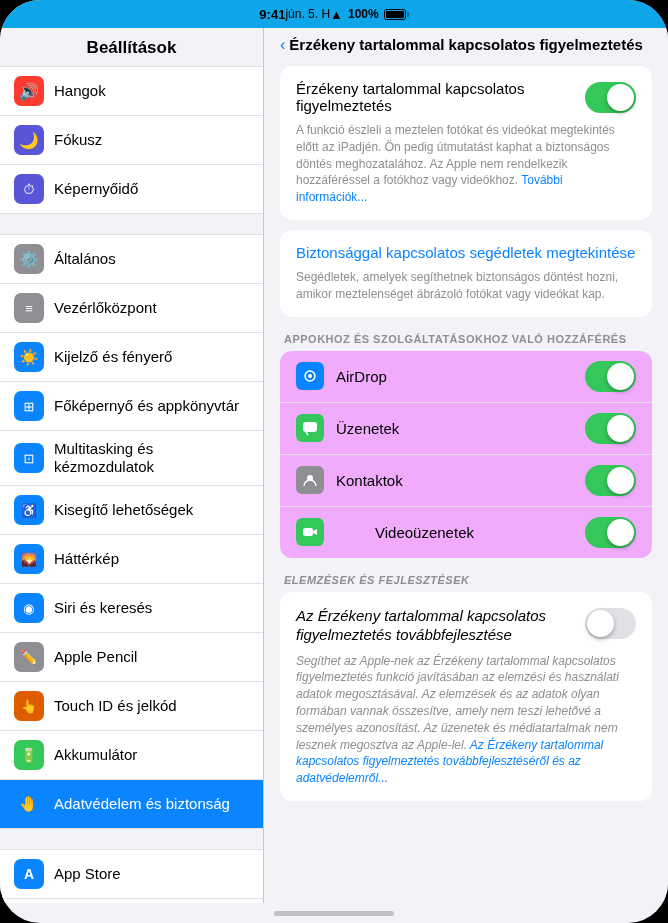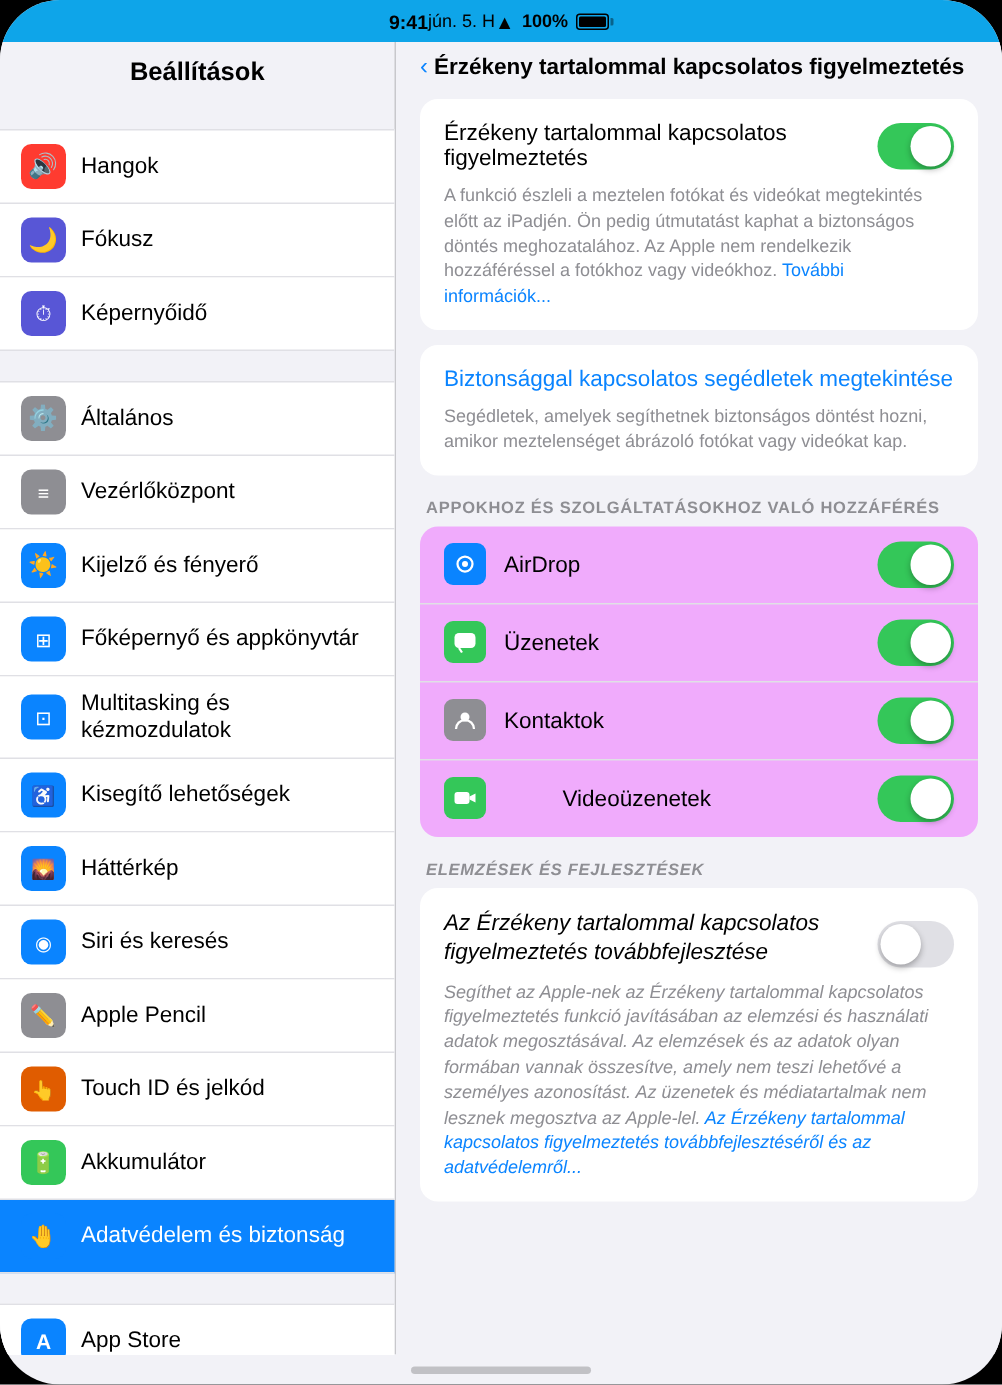--- a/index.html
+++ b/index.html
@@ -48,21 +48,20 @@
 
     
     .sidebar {
       width: 264px;
       background: #f2f2f7;
       display: flex;
       flex-direction: column;
       overflow: hidden;
       border-right: 0.5px solid #c8c8cc;
       flex-shrink: 0;
-      gap: 20px;
     }
 
     .sidebar-title {
       font-size: 17px;
       font-weight: 700;
       text-align: center;
       padding: 10px 0 8px;
       color: #000;
     }
 
@@ -295,21 +294,21 @@
       padding: 0 4px 6px;
     }
     .analytics-card {
       background: #fff;
       border-radius: 12px;
       padding: 14px 16px;
       margin-bottom: 10px;
     }
     .analytics-toggle-row {
       display: flex;
-      align-items: flex-end;
+      align-items: flex-start;
       justify-content: space-between;
     }
     .analytics-label {
       font-size: 15px;
       color: #000;
       flex: 1;
       padding-right: 10px;
       line-height: 1.3;
     }
     .analytics-desc {

